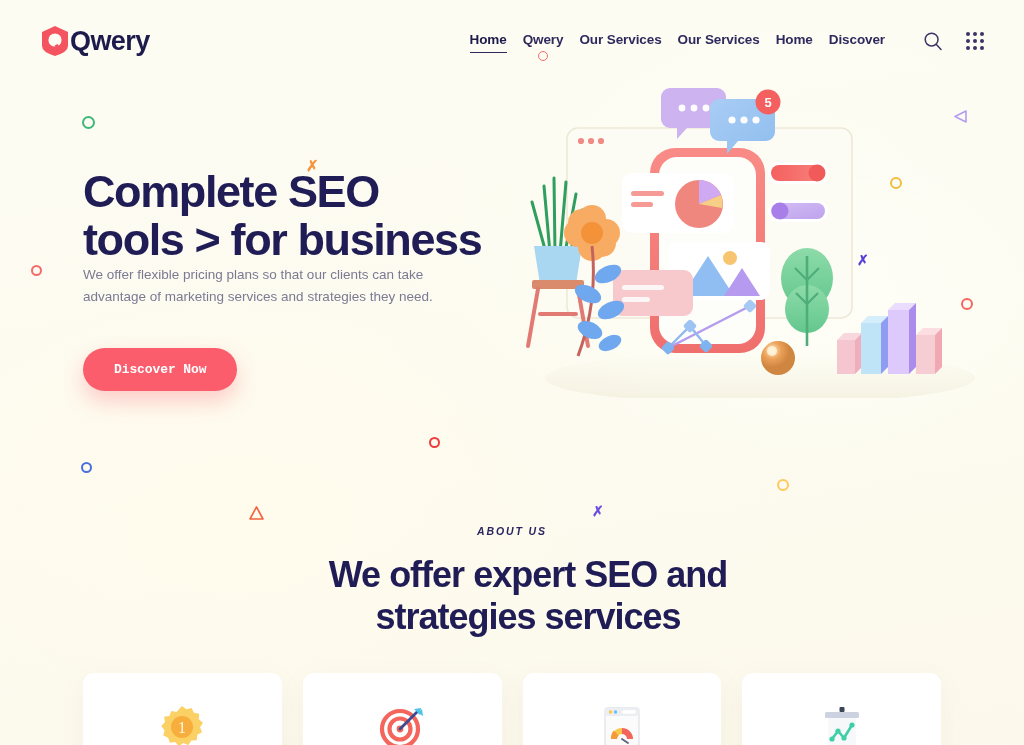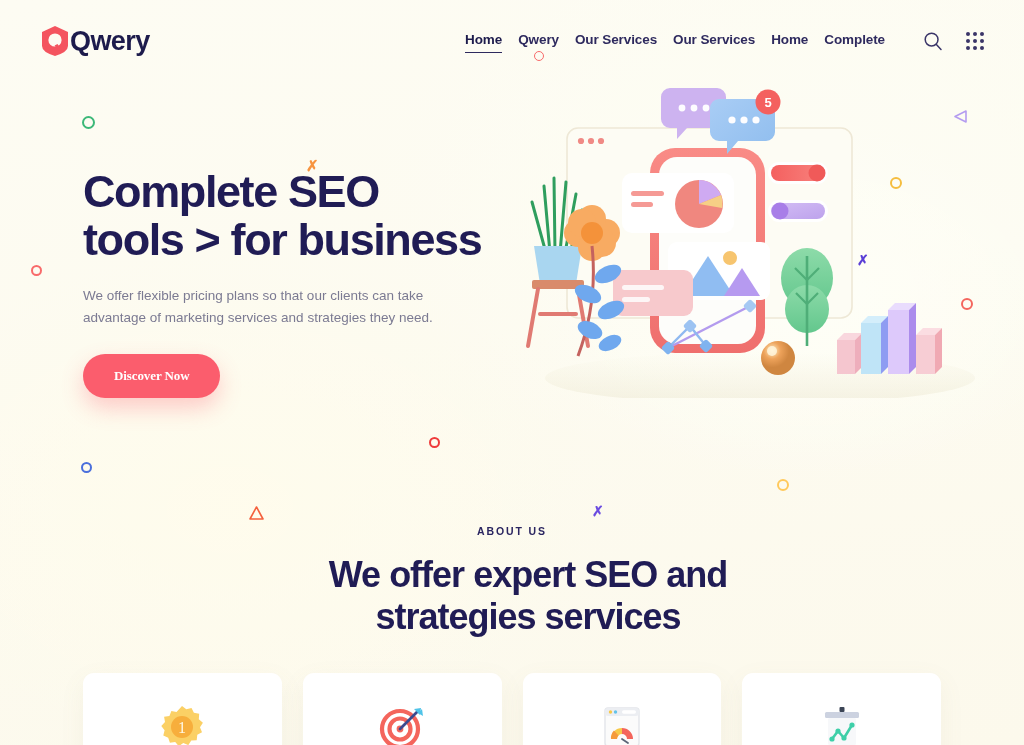--- a/index.html
+++ b/index.html
@@ -131,37 +131,36 @@
     z-index: 20;
   }
   .hero h1 {
     font-size: 45px;
     line-height: 1.07;
     color: #201c55;
     font-weight: bold;
     letter-spacing: -1.4px;
   }
   .hero p {
-    margin-top: 21px;
     font-size: 13.5px;
     line-height: 1.62;
     color: #7b7a92;
     max-width: 382px;
   }
   .cta {
-    margin-top: 25px;
+    margin-top: 40px;
     display: inline-block;
     background: #fb5d6d;
     color: #ffffff;
     border: none;
     border-radius: 40px;
     padding: 14px 31px;
     font-size: 13px;
     font-weight: bold;
-    font-family: Liberation Serif, serif;
+    font-family: Liberation Mono, monospace;
     cursor: pointer;
     box-shadow: 0 10px 22px rgba(251,93,109,.30);
     letter-spacing: -0.1px;
   }
 
   
   .hero-art {
     position: absolute;
     left: 510px;
     top: 78px;
@@ -185,20 +184,21 @@
     top: 525px;
     left: 0; right: 0;
     text-align: center;
     z-index: 20;
   }
   .about-eyebrow {
     font-size: 10.5px;
     letter-spacing: 1.9px;
     font-weight: bold;
     color: #2a2560;
+    font-style: italic;
   }
   .about-title {
     margin-top: 17px;
     font-size: 36px;
     line-height: 1.17;
     color: #201c55;
     font-weight: bold;
     letter-spacing: -1px;
     padding-left: 32px;
   }
@@ -257,21 +257,21 @@
       <span class="nav-item">
         <span>Our Services</span>
       </span>
       <span class="nav-item">
         <span>Our Services</span>
       </span>
       <span class="nav-item">
         <span>Home</span>
       </span>
       <span class="nav-item">
-        <span>Complete</span>
+        <span>Discover</span>
       </span>
     </nav>
 
     <div class="header-tools">
       <span class="icon-btn">
         <svg width="20" height="20" viewBox="0 0 20 20">
           <circle cx="8.6" cy="8.6" r="6.4" fill="none" stroke="#3a3568" stroke-width="1.5"></circle>
           <line x1="13.4" y1="13.4" x2="18" y2="18.4" stroke="#3a3568" stroke-width="1.5" stroke-linecap="round"></line>
         </svg>
       </span>

